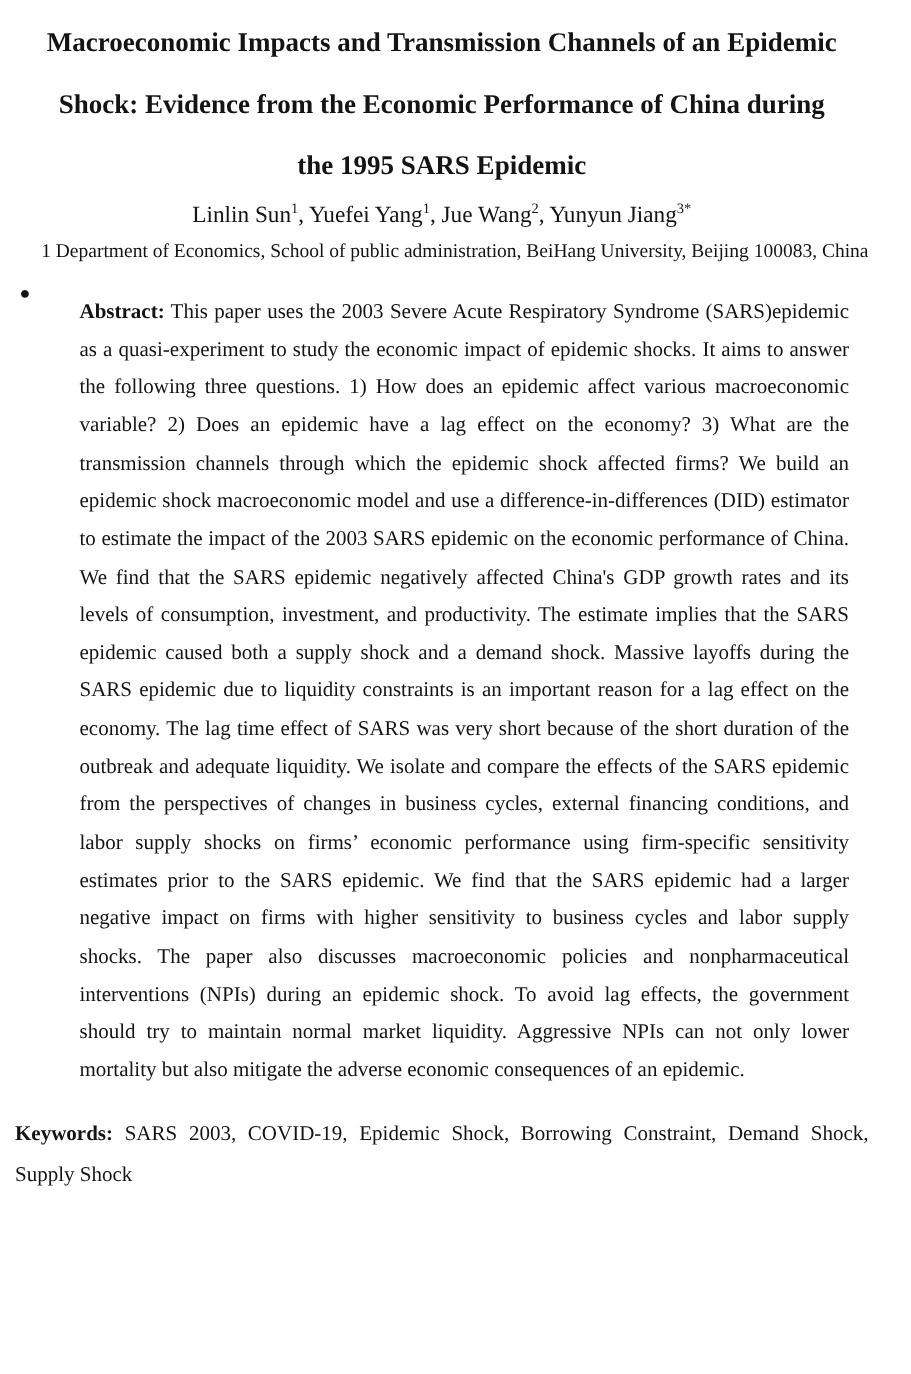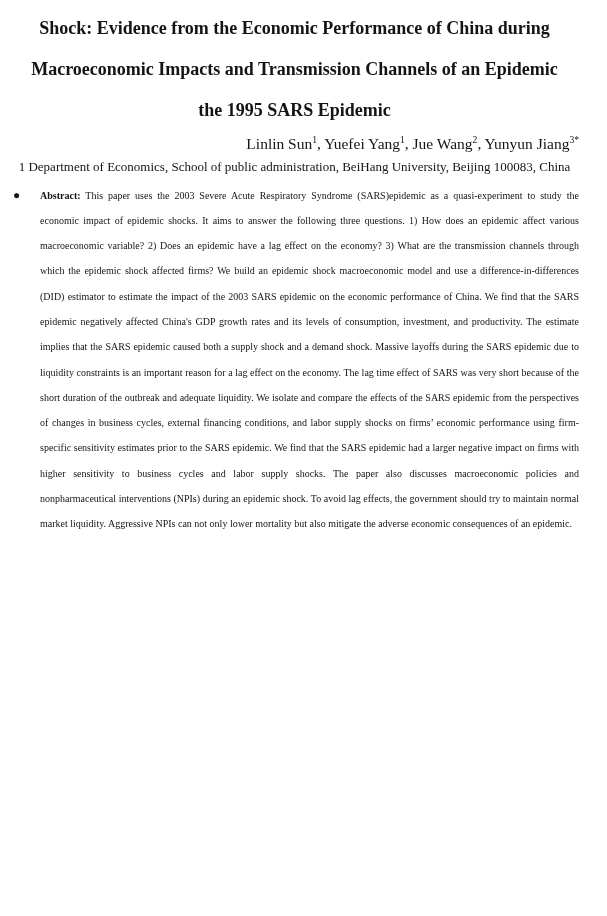--- a/index.html
+++ b/index.html
@@ -15,80 +15,84 @@
     overflow: hidden;
   }
   .title {
     text-align: center;
     font-weight: bold;
     font-size: 18px;
     line-height: 41px;
     margin: 0;
   }
   .authors {
-    text-align: right;
+    text-align: center;
     font-size: 15.5px;
     line-height: 25px;
   }
   .authors sup {
     font-size: 0.62em;
     line-height: 0;
   }
   .affils p {
     margin: 0;
     font-size: 13px;
     line-height: 21.5px;
-    text-align: center;
+    text-align: right;
   }
   .abstract-row {
     display: flex;
     margin-top: 5px;
   }
   .bullet-cell {
     flex: 0 0 30px;
     width: 30px;
     font-size: 12px;
     line-height: 25.3px;
     padding-left: 3px;
     box-sizing: border-box;
   }
   .abstract-par {
     flex: 1;
-    margin: 0;
-    font-size: 10px;
+    margin: 13px;
+    font-size: 14px;
     line-height: 25.3px;
     text-align: justify;
   }
   .keywords {
     margin: 3px 0 0 0;
     font-size: 14px;
     line-height: 27px;
     text-align: justify;
   }
   .bold { font-weight: bold; }
 </style>
 </head>
 <body>
 
 <div class="page">
 
   <h1 class="title">
+    <div>Macroeconomic Impacts and Transmission Channels of an Epidemic</div>
     <div>Shock: Evidence from the Economic Performance of China during</div>
-    <div>Macroeconomic Impacts and Transmission Channels of an Epidemic</div>
     <div>the 1995 SARS Epidemic</div>
   </h1>
 
   <div class="authors"><span>Linlin Sun</span><sup>1</sup><span>, </span><span>Yuefei Yang</span><sup>1</sup><span>, </span><span>Jue Wang</span><sup>2</sup><span>, </span><span>Yunyun Jiang</span><sup>3*</sup></div>
 
   <div class="affils">
     <p>1 Department of Economics, School of public administration, BeiHang University, Beijing 100083, China</p>
   </div>
 
   <div class="abstract-row">
     <div class="bullet-cell">●</div>
     <p class="abstract-par">
       <span class="bold">Abstract:</span>
       <span>This paper uses the 2003 Severe Acute Respiratory Syndrome (SARS)epidemic as a quasi-experiment to study the economic impact of epidemic shocks. It aims to answer the following three questions. 1) How does an epidemic affect various macroeconomic variable? 2) Does an epidemic have a lag effect on the economy? 3) What are the transmission channels through which the epidemic shock affected firms? We build an epidemic shock macroeconomic model and use a difference-in-differences (DID) estimator to estimate the impact of the 2003 SARS epidemic on the economic performance of China. We find that the SARS epidemic negatively affected China's GDP growth rates and its levels of consumption, investment, and productivity. The estimate implies that the SARS epidemic caused both a supply shock and a demand shock. Massive layoffs during the SARS epidemic due to liquidity constraints is an important reason for a lag effect on the economy. The lag time effect of SARS was very short because of the short duration of the outbreak and adequate liquidity. We isolate and compare the effects of the SARS epidemic from the perspectives of changes in business cycles, external financing conditions, and labor supply shocks on firms’ economic performance using firm-specific sensitivity estimates prior to the SARS epidemic. We find that the SARS epidemic had a larger negative impact on firms with higher sensitivity to business cycles and labor supply shocks. The paper also discusses macroeconomic policies and nonpharmaceutical interventions (NPIs) during an epidemic shock. To avoid lag effects, the government should try to maintain normal market liquidity. Aggressive NPIs can not only lower mortality but also mitigate the adverse economic consequences of an epidemic.</span>
     </p>
   </div>
 
+  <p class="keywords">
+    <span class="bold">Keywords:</span>
+    <span>SARS 2003, COVID-19, Epidemic Shock, Borrowing Constraint, Demand Shock, Supply Shock</span>
+  </p>
 
 </div>
 
 </body></html>

